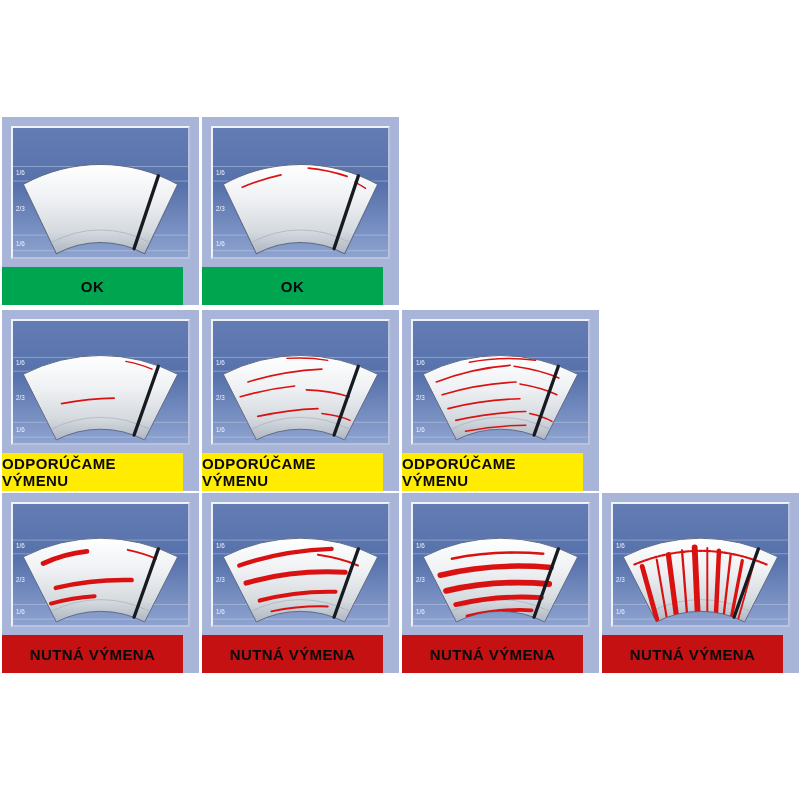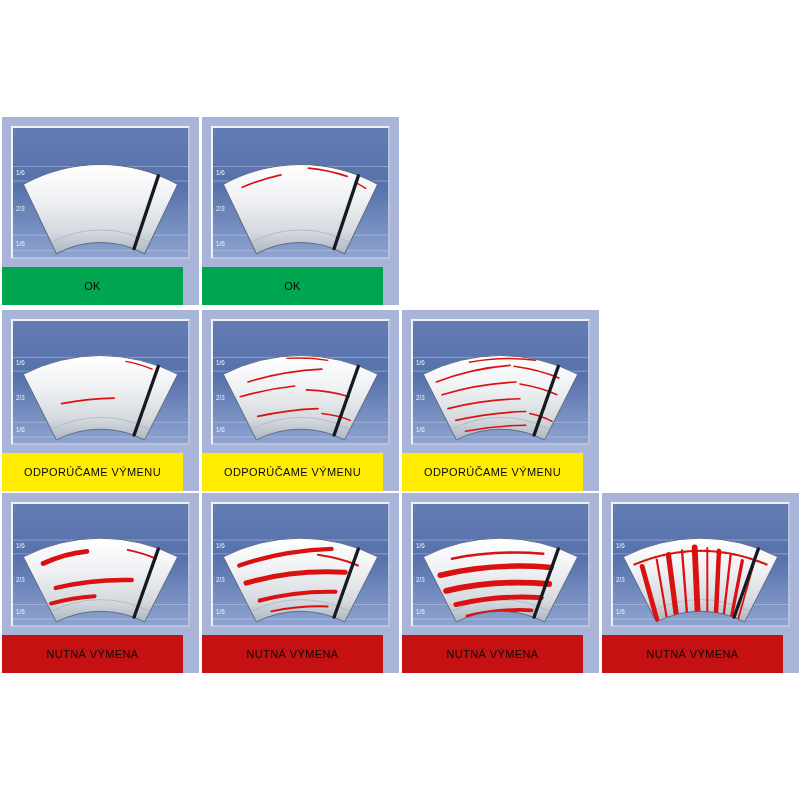--- a/index.html
+++ b/index.html
@@ -6,21 +6,21 @@
   html,body{background:#ffffff}
   body{font-family:"Liberation Sans",sans-serif}
   .canvas{position:relative;width:800px;height:800px;background:#ffffff;overflow:hidden}
   .panel{position:absolute;background:#a9b5d8}
   .screen{position:absolute;left:9px;top:9px;right:9px;
           border:2px solid;border-color:#eef2f9 #b9c3dd #b9c3dd #eef2f9;
           background:#5671ab}
   .screen svg{display:block;width:100%;height:100%}
   .status-label{position:absolute;left:0;right:16px;bottom:0;
           display:flex;align-items:center;justify-content:center;
-          font-weight:normal;font-size:11px;letter-spacing:.4px;color:#0a0a0a}
+          font-weight:bold;font-size:15px;letter-spacing:.4px;color:#0a0a0a}
   svg text{font-family:"Liberation Sans",sans-serif;font-size:6.5px;fill:#eef3ff}
 </style>
 </head>
 <body>
 
 <div class="canvas" id="chart-root">
     <div class="panel" style="left: 2px; top: 117px; width: 197px; height: 188px;">
       <div class="screen" style="height: 133px;">
         <svg viewBox="0 0 180 124" preserveAspectRatio="none">
           <defs>

